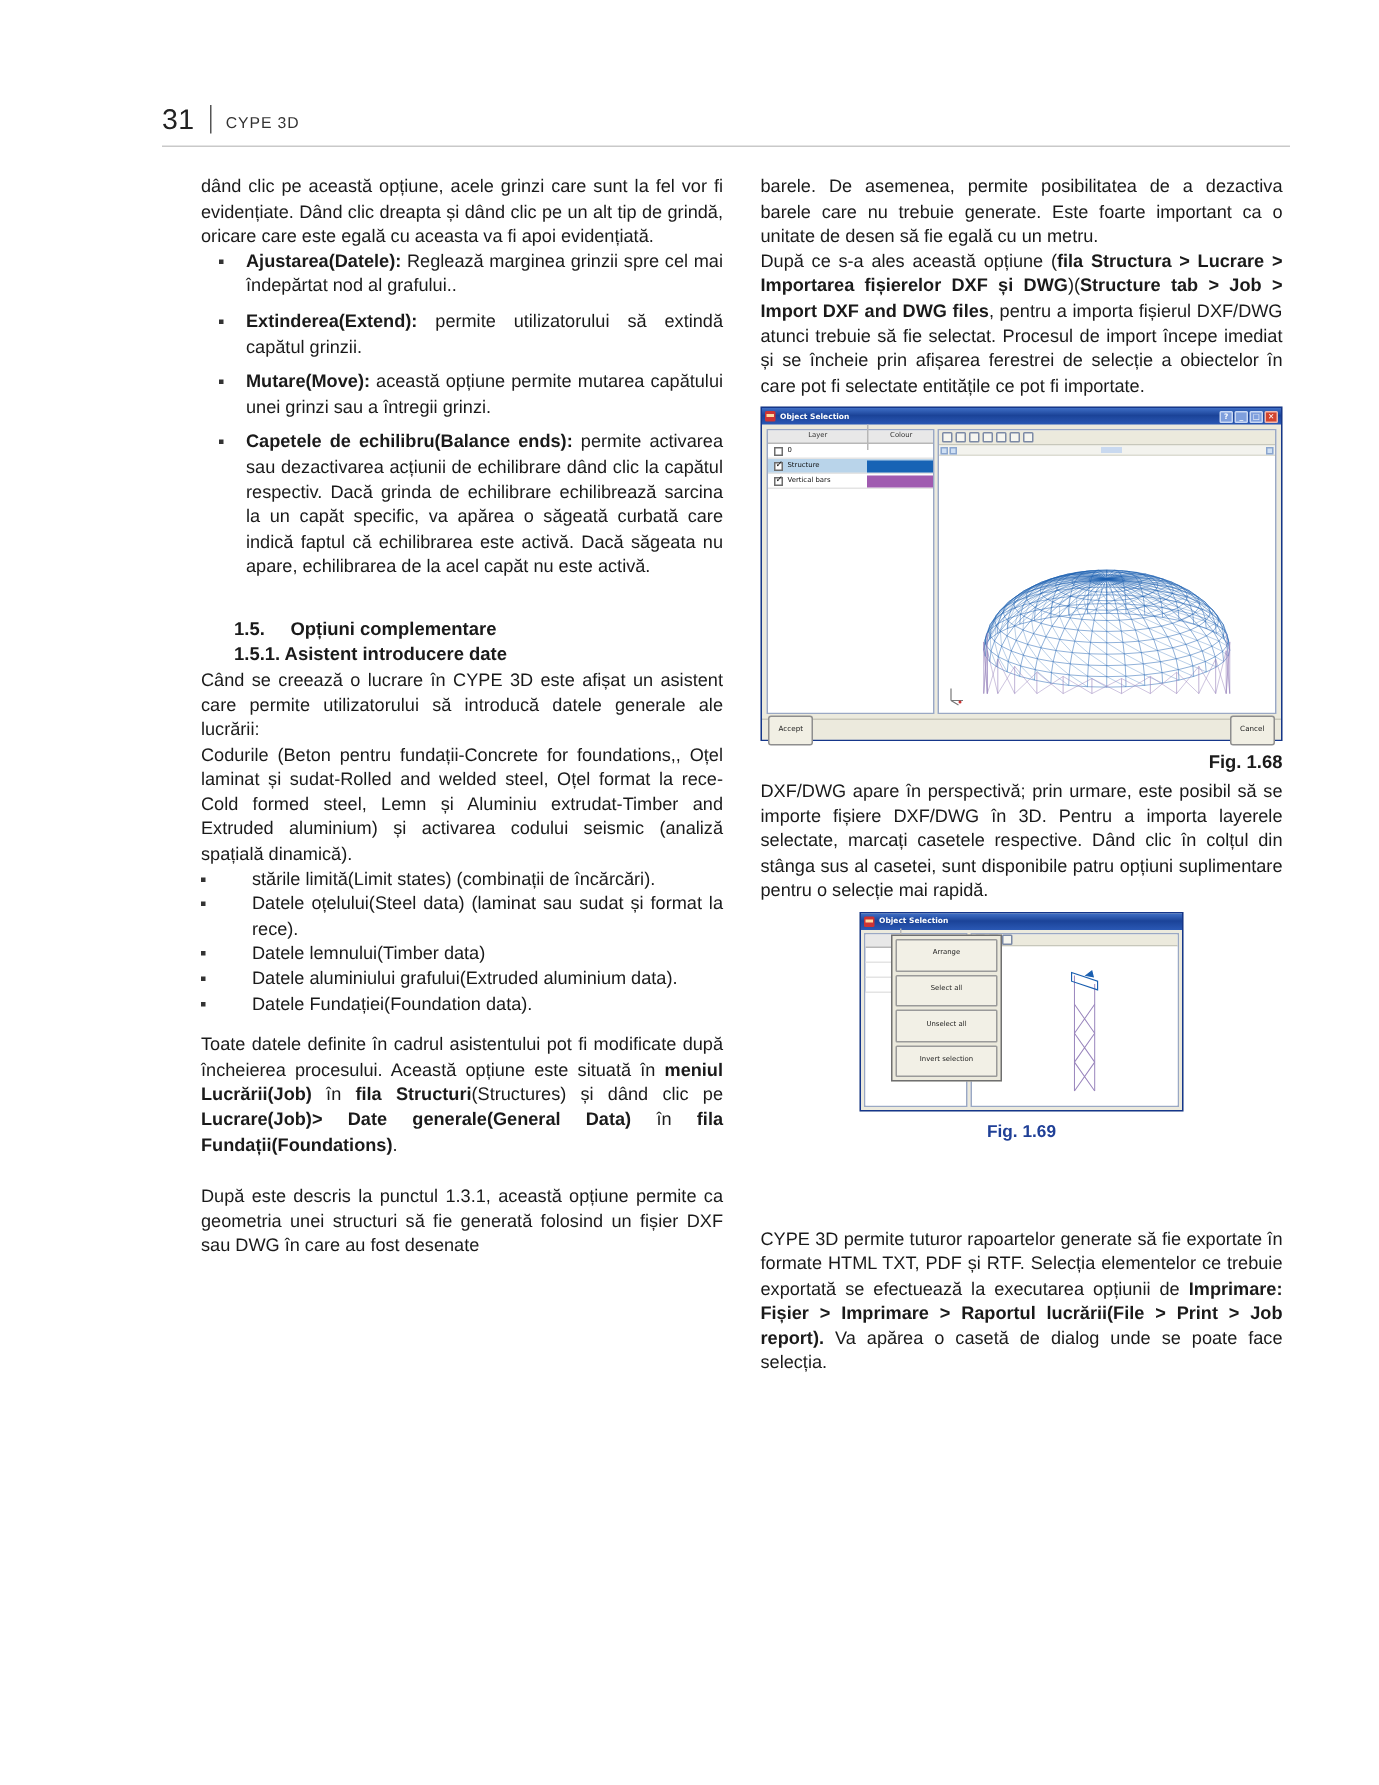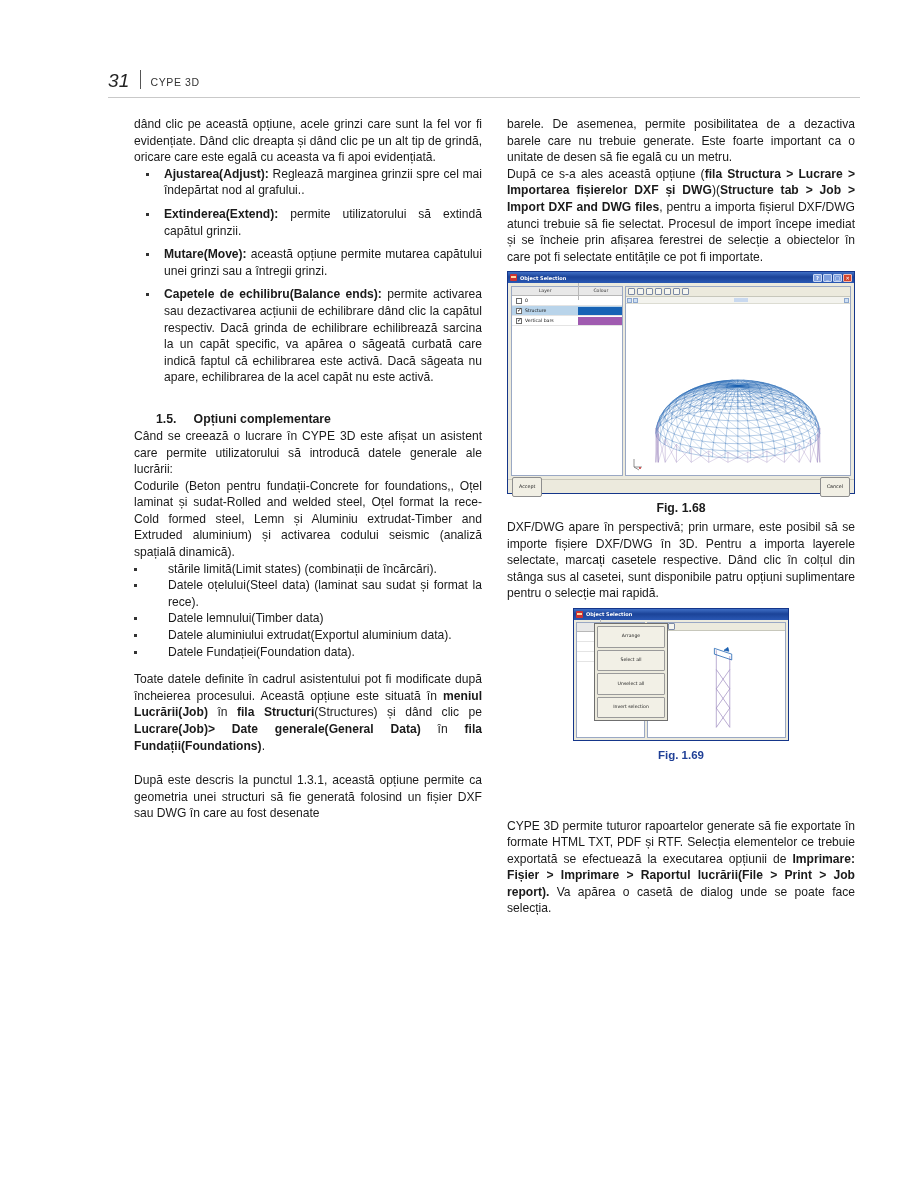--- a/index.html
+++ b/index.html
@@ -17,21 +17,20 @@
 
   
   .header {
     position: absolute;
     left: 108px; top: 56px; width: 752px; height: 34px;
     display: flex; align-items: flex-end; gap: 8px;
   }
   .header .pageno {
     font-size: 19px; font-weight: 400; color: #222; line-height: 1;
     letter-spacing: .2px;
-    font-style: italic;
   }
   .header .rule-v {
     width: 1px; height: 19px; background: #555; margin: 0 2px 1px 2px;
   }
   .header .book {
     font-size: 10.5px; letter-spacing: .6px; color: #333;
     padding-bottom: 2px; font-variant: small-caps;
   }
   .header-line {
     position: absolute; left: 108px; top: 97px; width: 752px;
@@ -81,21 +80,21 @@
   .h2 { font-weight: 700; font-size: 12.3px; line-height: 17px; }
   .h2 .num { display: inline-block; }
   .heading-indent { padding-left: 22px; text-indent: 0; }
 
   .h-sec {
     font-weight: 700; font-size: 12.3px; line-height: 17px;
   }
 
   
   .fig-cap {
-    text-align: center; font-weight: 700; font-size: 12.3px;
+    text-align: right; font-weight: 700; font-size: 12.3px;
     margin: 6px 0 2px 0;
   }
   .fig-cap-blue {
     text-align: center; font-weight: 700; font-size: 11.5px;
     color: #1f3f96; margin: 6px 0 0 0;
   }
 
   
   .win {
     border: 1px solid #15368a;
@@ -228,42 +227,43 @@
     <span class="rule-v"></span>
     <span class="book">CYPE 3D</span>
   </div>
   <div class="header-line"></div>
 
   <div class="col col-left">
 
     <p class="p">dând clic pe această opțiune, acele grinzi care sunt la fel vor fi evidențiate. Dând clic dreapta și dând clic pe un alt tip de grindă, oricare care este egală cu aceasta va fi apoi evidențiată.</p>
 
     <ul class="sq spaced">
-      <li><b>Ajustarea(Adjust):</b><span> Reglează marginea grinzii spre cel mai îndepărtat nod al grafului..</span></li>
+      <li><b>Ajustarea(Datele):</b><span> Reglează marginea grinzii spre cel mai îndepărtat nod al grafului..</span></li>
       <li><b>Extinderea(Extend):</b><span> permite utilizatorului să extindă capătul grinzii.</span></li>
       <li><b>Mutare(Move):</b><span> această opțiune permite mutarea capătului unei grinzi sau a întregii grinzi.</span></li>
       <li><b>Capetele de echilibru(Balance ends):</b><span> permite activarea sau dezactivarea acțiunii de echilibrare dând clic la capătul respectiv. Dacă grinda de echilibrare echilibrează sarcina la un capăt specific, va apărea o săgeată curbată care indică faptul că echilibrarea este activă. Dacă săgeata nu apare, echilibrarea de la acel capăt nu este activă.</span></li>
     </ul>
 
     <div class="gap-lg"></div>
 
     <div class="h2 heading-indent">
       <span class="num">1.5.</span>
       &nbsp;&nbsp;&nbsp;
       <span>Opțiuni complementare</span>
     </div>
+    <div class="h2 heading-indent">1.5.1. Asistent introducere date</div>
 
     <p class="p">Când se creează o lucrare în CYPE 3D este afișat un asistent care permite utilizatorului să introducă datele generale ale lucrării:</p>
     <p class="p">Codurile (Beton pentru fundații-Concrete for foundations,, Oțel laminat și sudat-Rolled and welded steel, Oțel format la rece-Cold formed steel, Lemn și Aluminiu extrudat-Timber and Extruded aluminium) și activarea codului seismic (analiză spațială dinamică).</p>
 
     <ul class="sq2">
       <li>stările limită(Limit states) (combinații de încărcări).</li>
       <li>Datele oțelului(Steel data) (laminat sau sudat și format la rece).</li>
       <li>Datele lemnului(Timber data)</li>
-      <li>Datele aluminiului extrudat(Exportul aluminium data).</li>
+      <li>Datele aluminiului grafului(Extruded aluminium data).</li>
       <li>Datele Fundației(Foundation data).</li>
     </ul>
 
 
     <div class="gap"></div>
 
     <p class="p"><span>Toate datele definite în cadrul asistentului pot fi modificate după încheierea procesului. Această opțiune este situată în </span><b>meniul Lucrării(Job)</b><span> în </span><b>fila Structuri</b><span>(Structures) și dând clic pe </span><b>Lucrare(Job)&gt; Date generale(General Data)</b><span> în </span><b>fila Fundații(Foundations)</b><span>.</span></p>
 
     <div class="gap-lg"></div>
 

